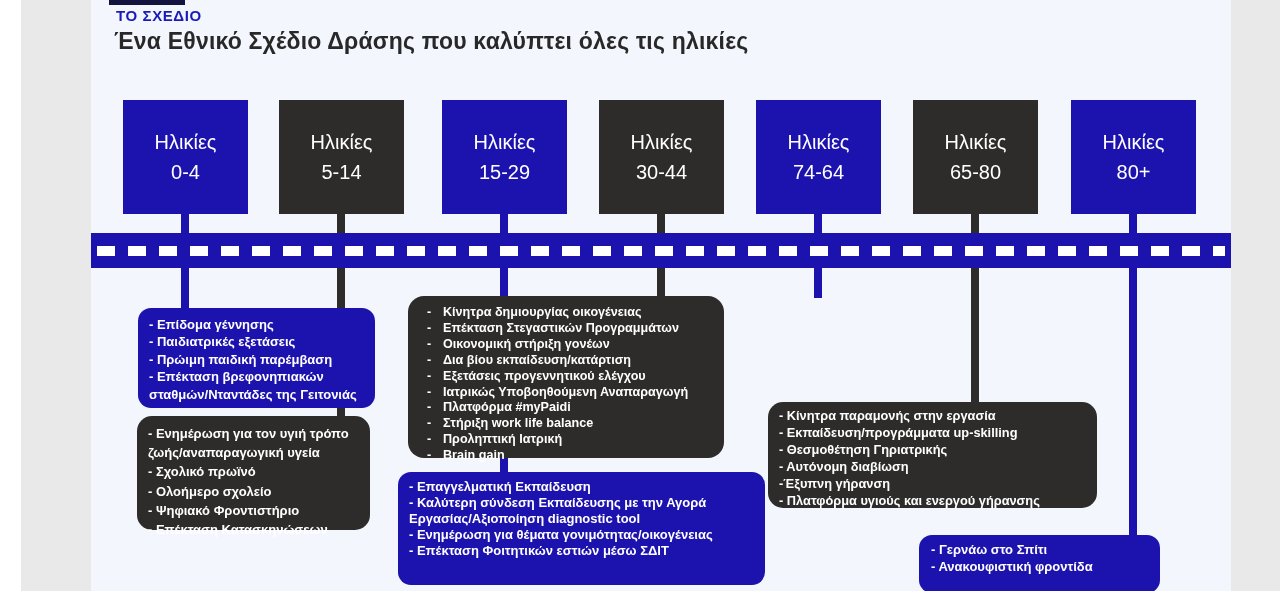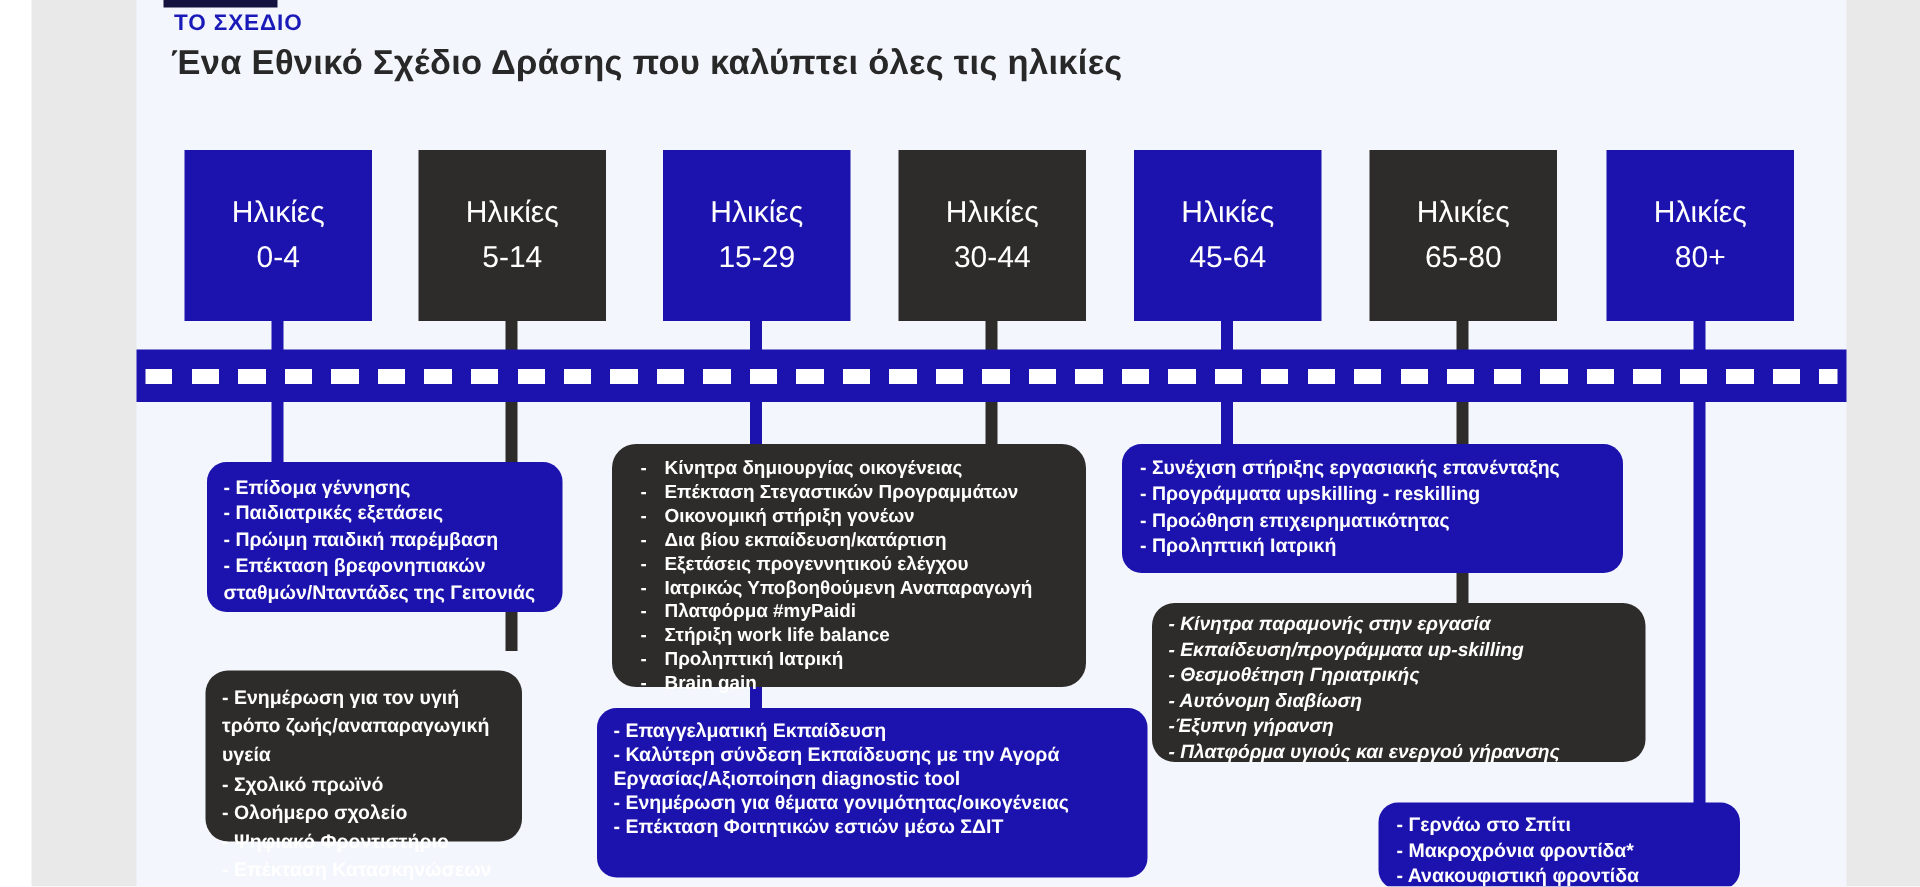--- a/index.html
+++ b/index.html
@@ -51,28 +51,28 @@
   #a1 { left:102px; } #a2 { left:258px; } #a3 { left:421px; } #a4 { left:578px; }
   #a5 { left:735px; } #a6 { left:892px; } #a7 { left:1050px; }
   .dbox {
     position:absolute; box-sizing:border-box; color:#fff;
     font-size:13px; font-weight:600; line-height:17.4px;
     border-radius:13px; padding:8px 11px;
   }
   .dbox.blue { background:var(--blue,#1c12ad); }
   .dbox.dark { background:var(--dark,#2d2c2a); }
   #box-0-4   { left:117px; top:308px; width:237px; height:100px; }
-  #box-5-14  { left:116px; top:447px; width:211px; height:114px; line-height:19.2px; border-radius:15px; }
+  #box-5-14  { left:116px; top:416px; width:233px; height:114px; line-height:19.2px; border-radius:15px; }
   #box-30-44 { left:387px; top:296px; width:316px; height:162px; font-size:12.6px; line-height:15.9px; padding:9px 12px; border-radius:16px; }
   #box-30-44 .row { display:flex; }
   #box-30-44 .dash { flex:none; width:16px; padding-left:7px; }
   #box-30-44 .itm { flex:1; }
   #box-15-29 { left:377px; top:472px; width:367px; height:113px; line-height:16.1px; padding:7px 11px; }
   #box-45-64 { left:727px; top:296px; width:334px; height:86px; padding:7px 12px; }
-  #box-65-80 { left:747px; top:402px; width:329px; height:106px; font-size:12.8px; line-height:17.1px; padding:5px 11px; border-radius:15px;font-style:italic; }
+  #box-65-80 { left:747px; top:402px; width:329px; height:106px; font-size:12.8px; line-height:17.1px; padding:5px 11px; border-radius:15px; }
   #box-80plus{ left:898px; top:535px; width:241px; height:58px; line-height:17.1px; padding:6px 12px; }
 </style>
 </head>
 <body>
 
 <div class="stage">
   <div class="slide"></div>
   <div class="topbar"></div>
 
   <div class="eyebrow">ΤΟ ΣΧΕΔΙΟ</div>
@@ -101,21 +101,21 @@
   <div id="a3" class="agebox blue">
     <span>Ηλικίες</span>
     <span>15-29</span>
   </div>
   <div id="a4" class="agebox dark">
     <span>Ηλικίες</span>
     <span>30-44</span>
   </div>
   <div id="a5" class="agebox blue">
     <span>Ηλικίες</span>
-    <span>45-64</span>
+    <span>74-64</span>
   </div>
   <div id="a6" class="agebox dark">
     <span>Ηλικίες</span>
     <span>65-80</span>
   </div>
   <div id="a7" class="agebox blue">
     <span>Ηλικίες</span>
     <span>80+</span>
   </div>
 
@@ -177,34 +177,27 @@
       </div>
   </div>
 
   <div id="box-15-29" class="dbox blue">
     <div>- Επαγγελματική Εκπαίδευση</div>
     <div>- Καλύτερη σύνδεση Εκπαίδευσης με την Αγορά Εργασίας/Αξιοποίηση diagnostic tool</div>
     <div>- Ενημέρωση για θέματα γονιμότητας/οικογένειας</div>
     <div>- Επέκταση Φοιτητικών εστιών μέσω ΣΔΙΤ</div>
   </div>
 
-  <div id="box-45-64" class="dbox blue">
-    <div>- Συνέχιση στήριξης εργασιακής επανένταξης</div>
-    <div>- Προγράμματα upskilling - reskilling</div>
-    <div>- Προώθηση επιχειρηματικότητας</div>
-    <div>- Προληπτική Ιατρική</div>
-  </div>
 
   <div id="box-65-80" class="dbox dark">
     <div>- Κίνητρα παραμονής στην εργασία</div>
     <div>- Εκπαίδευση/προγράμματα up-skilling</div>
     <div>- Θεσμοθέτηση Γηριατρικής</div>
     <div>- Αυτόνομη διαβίωση</div>
     <div>-Έξυπνη γήρανση</div>
     <div>- Πλατφόρμα υγιούς και ενεργού γήρανσης</div>
   </div>
 
   <div id="box-80plus" class="dbox blue">
     <div>- Γερνάω στο Σπίτι</div>
-    <div>- Μακροχρόνια φροντίδα*</div>
     <div>- Ανακουφιστική φροντίδα</div>
   </div>
 </div>
 
 </body></html>

